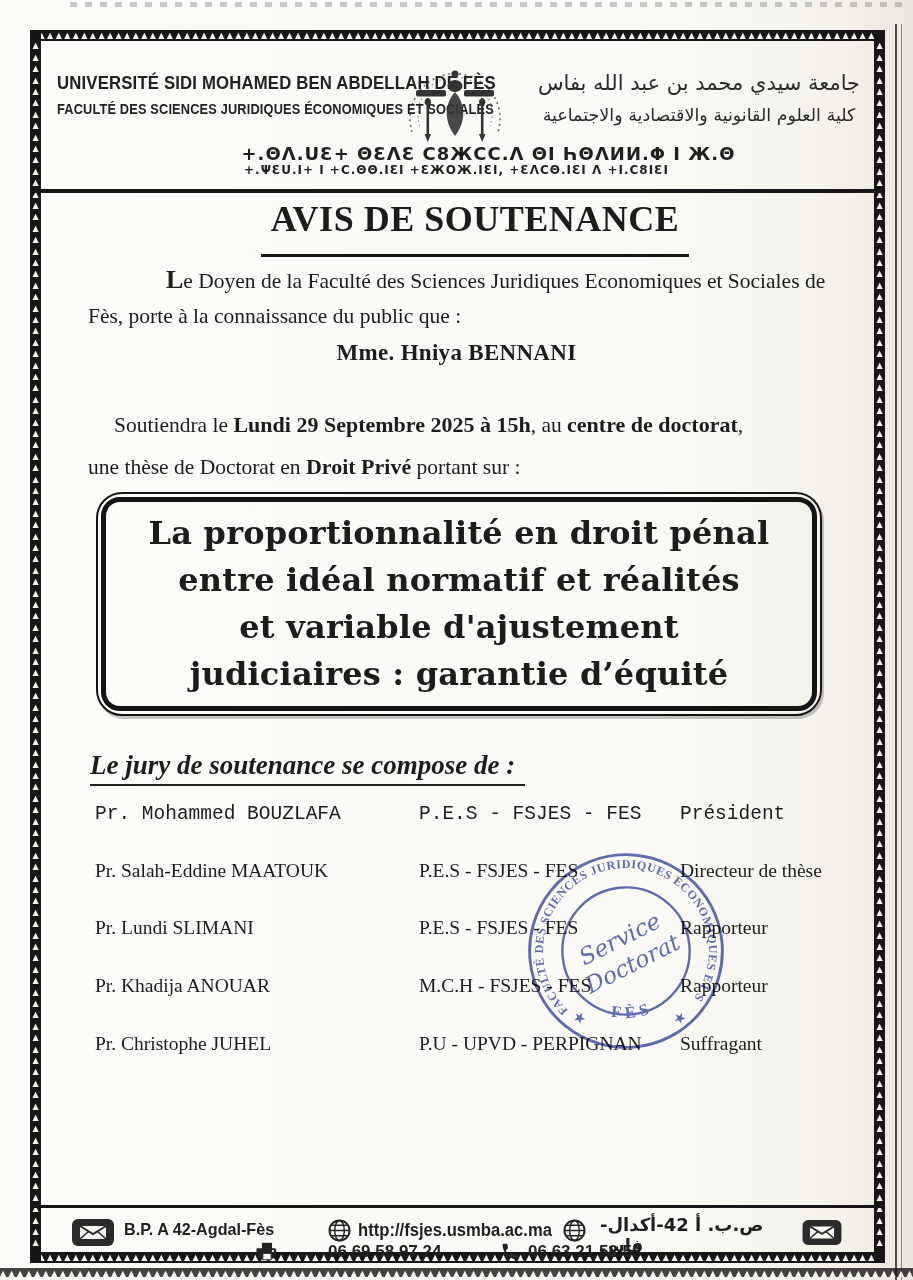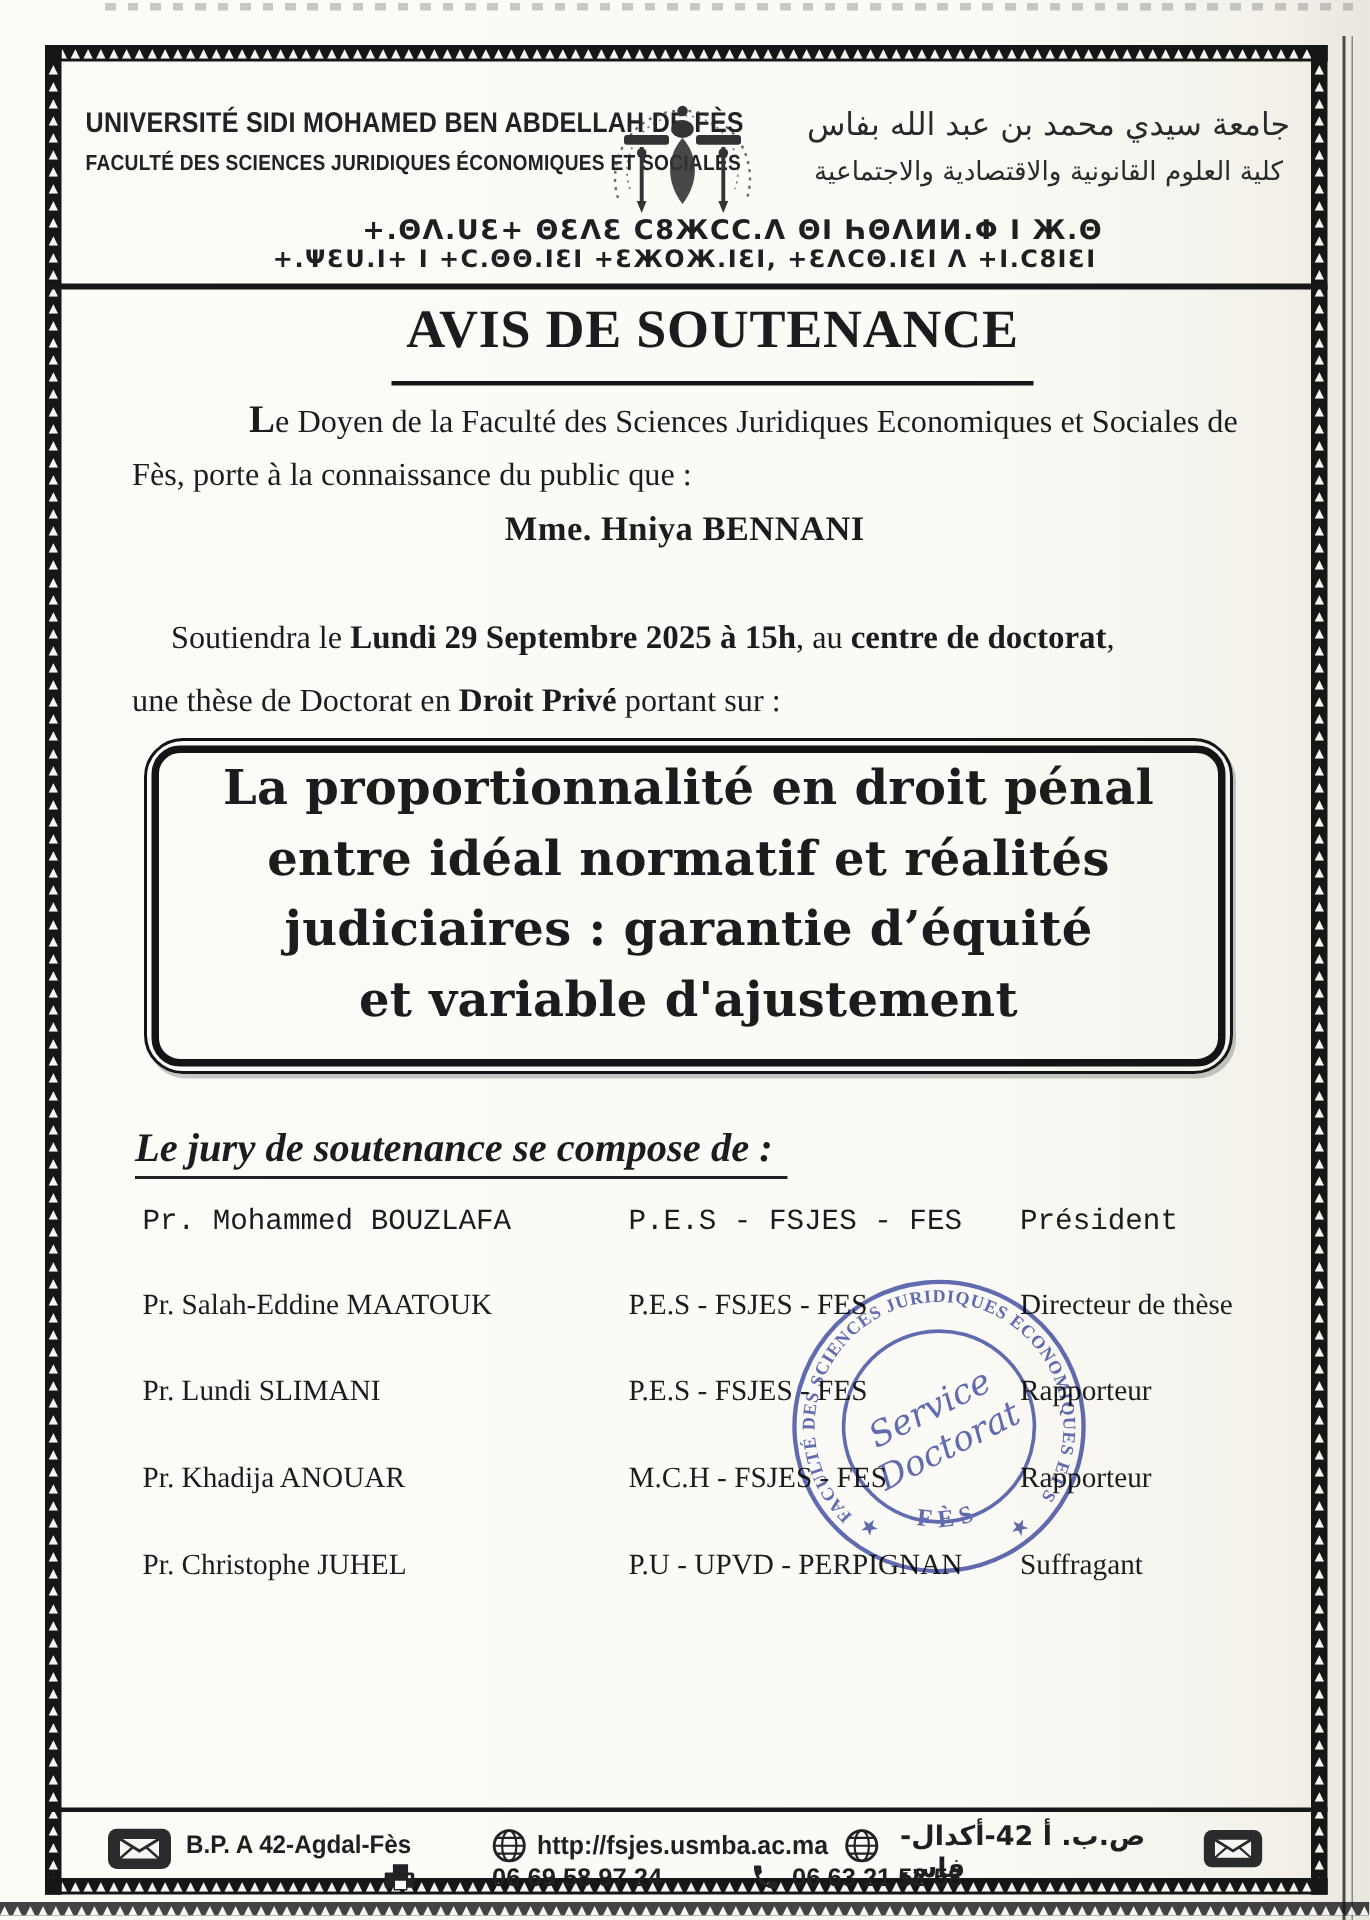--- a/index.html
+++ b/index.html
@@ -32,39 +32,39 @@
   .hdr-fr .l1{font-size:19px;letter-spacing:.2px;}
   .hdr-fr .l2{font-size:14.5px;margin-top:7px;letter-spacing:.2px;}
   .hdr-ar{top:66px;left:520px;width:358px;text-align:center;direction:rtl;color:#2a2a2a;
     font-family:"DejaVu Sans","Liberation Serif",serif;}
   .hdr-ar .l1{font-size:21px;line-height:34px;}
   .hdr-ar .l2{font-size:17.5px;line-height:30px;}
   .logo{top:60px;left:396px;width:118px;height:92px;}
   .tif{left:0;width:913px;text-align:center;font-family:"DejaVu Sans",sans-serif;
     font-weight:bold;color:#1f1f1f;}
   .tif1{top:143px;font-size:18px;letter-spacing:1px;padding-left:32px;}
-  .tif2{top:163px;font-size:16px;letter-spacing:1px;}
+  .tif2{top:163px;font-size:12px;letter-spacing:1px;}
   .rule{left:30px;width:855px;background:#171717;}
   .rule-1{top:189px;height:3.5px;}
   .rule-2{top:1205px;height:2.5px;}
   
   .avis{top:198px;left:0;width:950px;text-align:center;font-size:36px;font-weight:bold;
     letter-spacing:.5px;}
   .avis span{display:inline-block;border-bottom:3px solid #171717;padding:0 10px 14px 10px;}
   .notice{top:262px;left:88px;width:762px;font-size:21.5px;line-height:35px;text-indent:78px;}
   .notice .ini{font-size:26px;font-weight:bold;}
   .candidate{top:340px;left:0;width:913px;text-align:center;font-size:23px;font-weight:600;
     letter-spacing:.3px;}
   .defense{top:404px;left:88px;width:772px;font-size:21.5px;line-height:41px;text-indent:26px;}
   .defense b{font-size:22px;}
   
   .thesis-box{top:492px;left:96px;width:726px;height:224px;border:2px solid #141414;
     border-radius:26px;padding:3px;box-sizing:border-box;box-shadow:2px 3px 0 rgba(40,40,40,.25);}
   .thesis-inner{width:100%;height:100%;border:5.5px solid #141414;border-radius:19px;
-    box-sizing:border-box;display:flex;flex-direction:column;
+    box-sizing:border-box;display:flex;flex-direction:column;justify-content:center;
     text-align:center;font-family:"DejaVu Serif","Liberation Serif",serif;font-weight:bold;
     font-size:32px;line-height:47px;letter-spacing:.2px;}
   
   .jury-head{top:750px;left:90px;font-size:27px;font-style:italic;font-weight:600;
     border-bottom:2px solid #222;padding:0 10px 3px 0;}
   .jrow{left:0;width:913px;height:26px;font-size:19.5px;}
   .jname{position:absolute;left:95px;width:320px;}
   .jaff{position:absolute;left:419px;width:255px;}
   .jrole{position:absolute;left:680px;width:200px;}
   .r0{top:803px;font-family:Liberation Mono, monospace;} .r1{top:860px;} .r2{top:917px;} .r3{top:975px;} .r4{top:1033px;}
@@ -144,22 +144,22 @@
   <p class="abs notice" style="margin:0;"><span class="ini">L</span><span>e Doyen de la Faculté des Sciences Juridiques Economiques et Sociales de Fès, porte à la connaissance du public que :</span></p>
 
   <div class="abs candidate">Mme. Hniya BENNANI</div>
 
   <p class="abs defense" style="margin:0;"><span>Soutiendra le </span><b>Lundi 29 Septembre 2025 à 15h</b><span>, au </span><b>centre de doctorat</b><span>,</span><br><span>une thèse de Doctorat en </span><b>Droit Privé</b><span> portant sur :</span></p>
 
   <div class="abs thesis-box">
     <div class="thesis-inner">
       <div>La proportionnalité en droit pénal</div>
       <div>entre idéal normatif et réalités</div>
+      <div>et variable d'ajustement</div>
       <div>judiciaires : garantie d’équité</div>
-      <div>et variable d'ajustement</div>
     </div>
   </div>
 
   <div class="abs jury-head">Le jury de soutenance se compose de :</div>
 
   <div class="abs jrow r0">
     <span class="jname">Pr. Mohammed BOUZLAFA</span>
     <span class="jaff">P.E.S - FSJES - FES</span>
     <span class="jrole">Président</span>
   </div>

